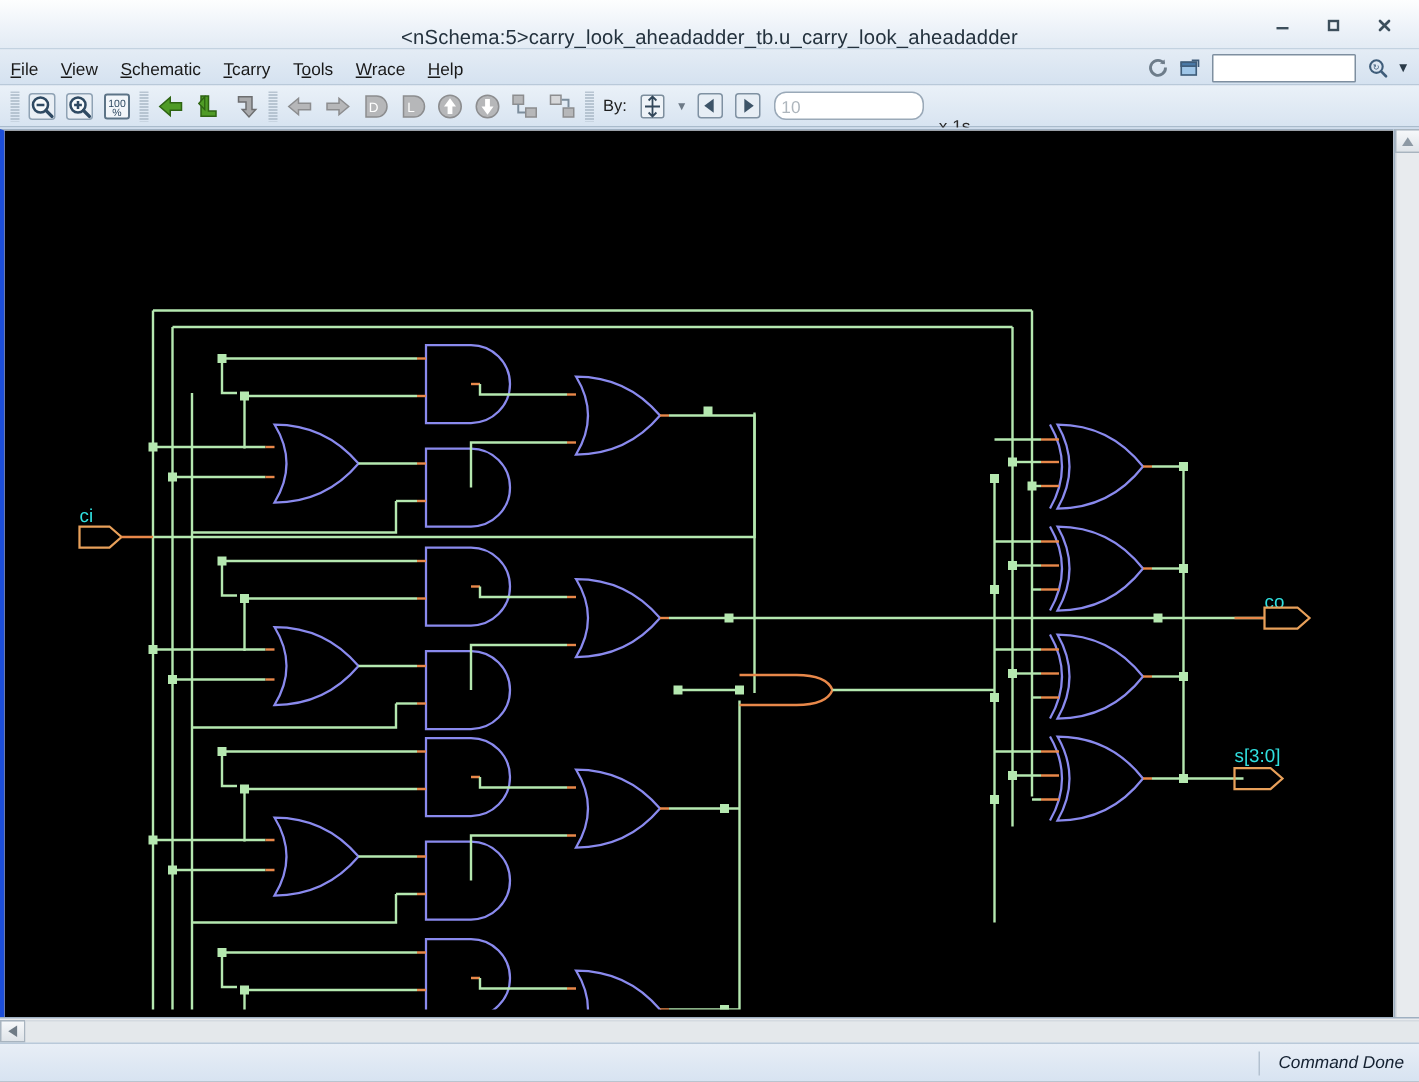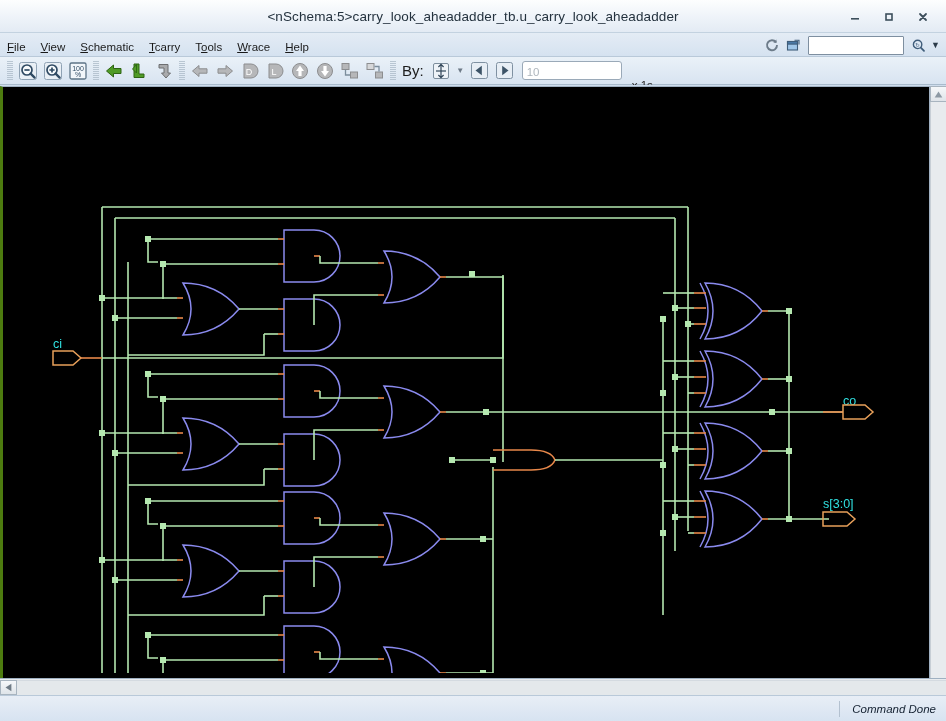--- a/index.html
+++ b/index.html
@@ -15,21 +15,21 @@
     display: flex; flex-direction: column;
     background: linear-gradient(#e9f0f8, #d9e5f2);
   }
 
   
   #titlebar {
     height: 33px; flex: 0 0 33px;
     position: relative;
     background: linear-gradient(#fdfefe 0%, #eef3f9 55%, #e3ebf4 100%);
     border-bottom: 1px solid #c3d2e0;
-    display: flex; align-items: center; justify-content: center;
+    display: flex; align-items: flex-end; justify-content: center;
   }
   #titlebar .title {
     font-size: 13.5px; color: #24323e; letter-spacing: .1px;
     white-space: nowrap;
   }
   .win-btns { position: absolute; right: 6px; top: 0; height: 33px; display: flex; align-items: center; }
   .win-btn {
     width: 34px; height: 26px; display: flex; align-items: center; justify-content: center;
     color: #3d4f5c; font-size: 13px; cursor: default;
   }
@@ -70,42 +70,42 @@
   .tb-btn {
     width: 24px; height: 24px; display: flex; align-items: center; justify-content: center;
     cursor: default; border-radius: 2px;
   }
   .tb-btn svg { display: block; }
   .tb-sep {
     width: 6px; height: 20px; margin: 0 2px;
     background-image: repeating-linear-gradient(to bottom, #a9b8c6 0 1px, transparent 1px 2px);
     opacity: .75;
   }
-  .tb-label { font-size: 15px; color: #1d1d1d; margin: 0 4px 0 3px; }
+  .tb-label { font-size: 11px; color: #1d1d1d; margin: 0 4px 0 3px; }
   .tb-caret { font-size: 8px; color: #6d7a87; width: 13px; text-align: center; }
   .tb-input {
-    width: 100px; height: 19px; background: #fff; border: 1px solid #9aa9b8; border-radius: 3px;
+    width: 100px; height: 19px; background: #fff; border: 1px solid #9aa9b8; border-radius: 8px;
     margin-left: 4px;
   }
   .tb-input input {
     width: 100%; height: 100%; border: 0; outline: 0; background: transparent;
     font-size: 11.5px; padding: 0 4px; color: #333;
     font-family: "Liberation Sans", sans-serif;
   }
   .tb-input input::placeholder { color: #aeb6bd; }
   .tb-suffix { font-size: 11.5px; color: #2a2a2a; margin-left: 9px; margin-top: 28px; }
 
   
   #canvas-wrap {
     flex: 1 1 auto; position: relative; display: flex;
     background: #cfdded; padding: 1px 0 0 0;
   }
   #canvas-outer {
     flex: 1 1 auto; position: relative;
-    border-left: 3px solid #4d7c0f;
+    border-left: 3px solid #1d4ed8;
     border-top: 1px solid #9fb0c1;
     overflow: hidden;
     background: #ffffff;
   }
   #schematic { position: absolute; inset: 0; background: #000; }
   #schematic svg { display: block; }
 
   
   #vscroll {
     width: 17px; flex: 0 0 17px;

